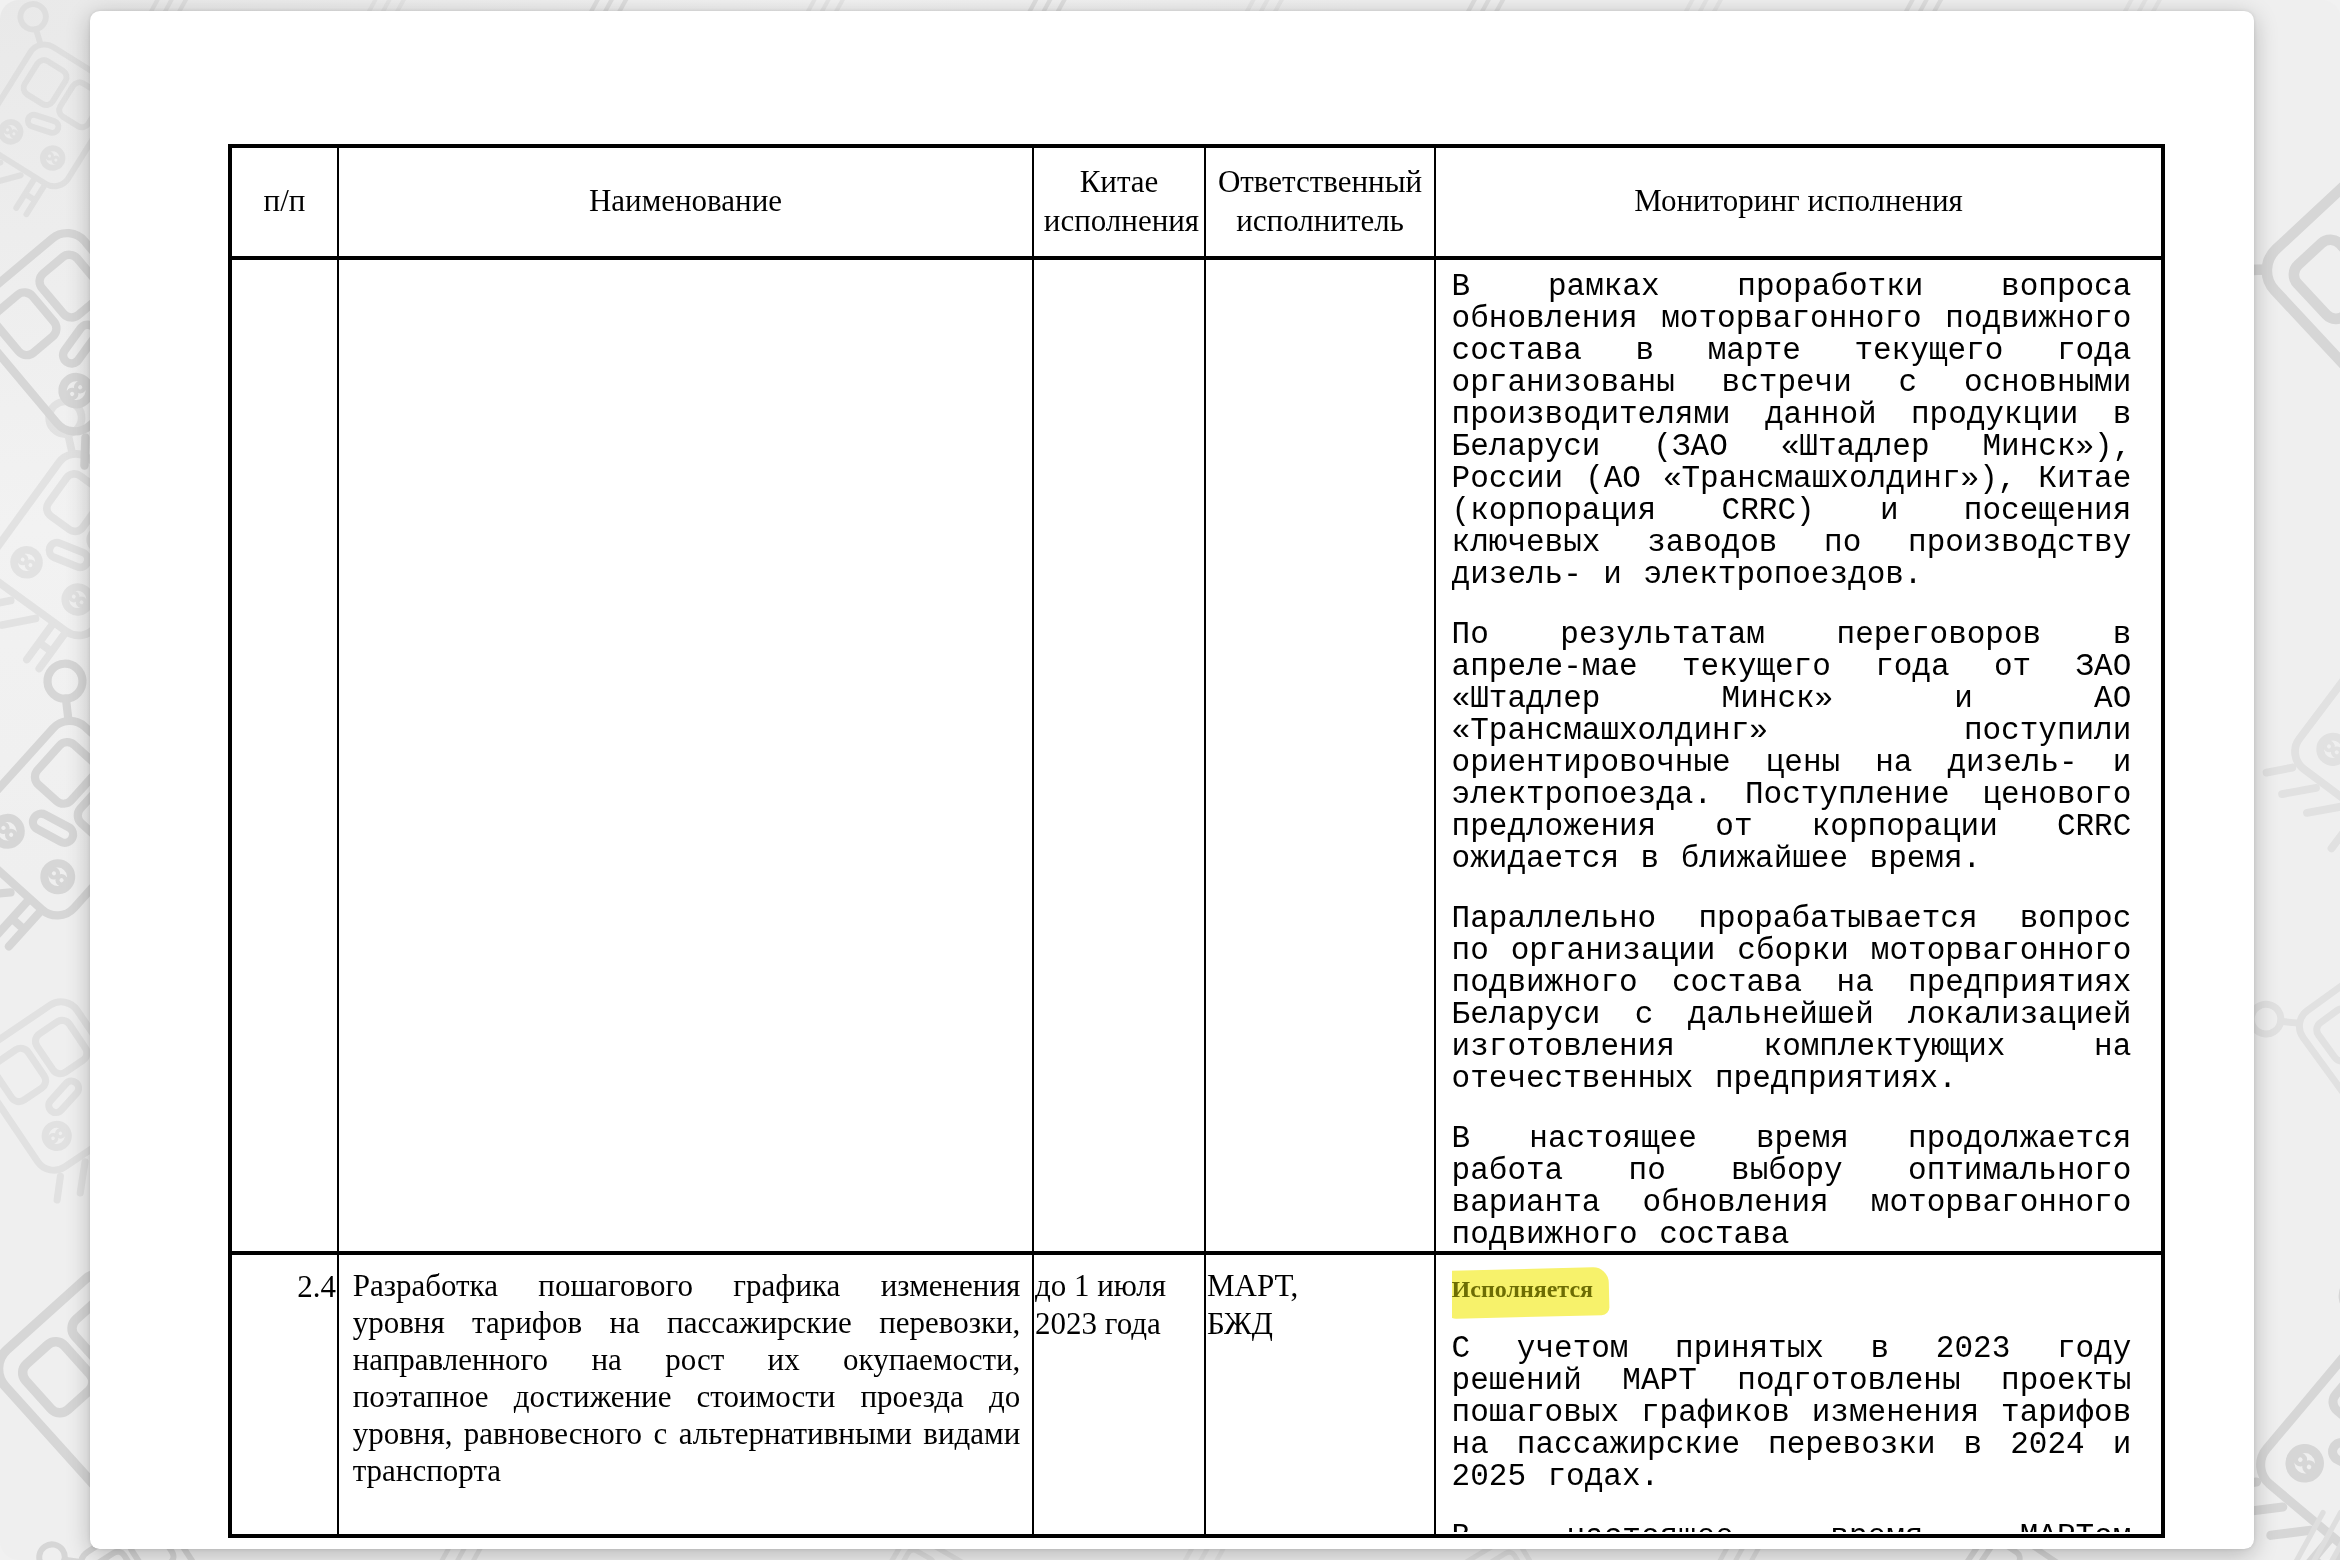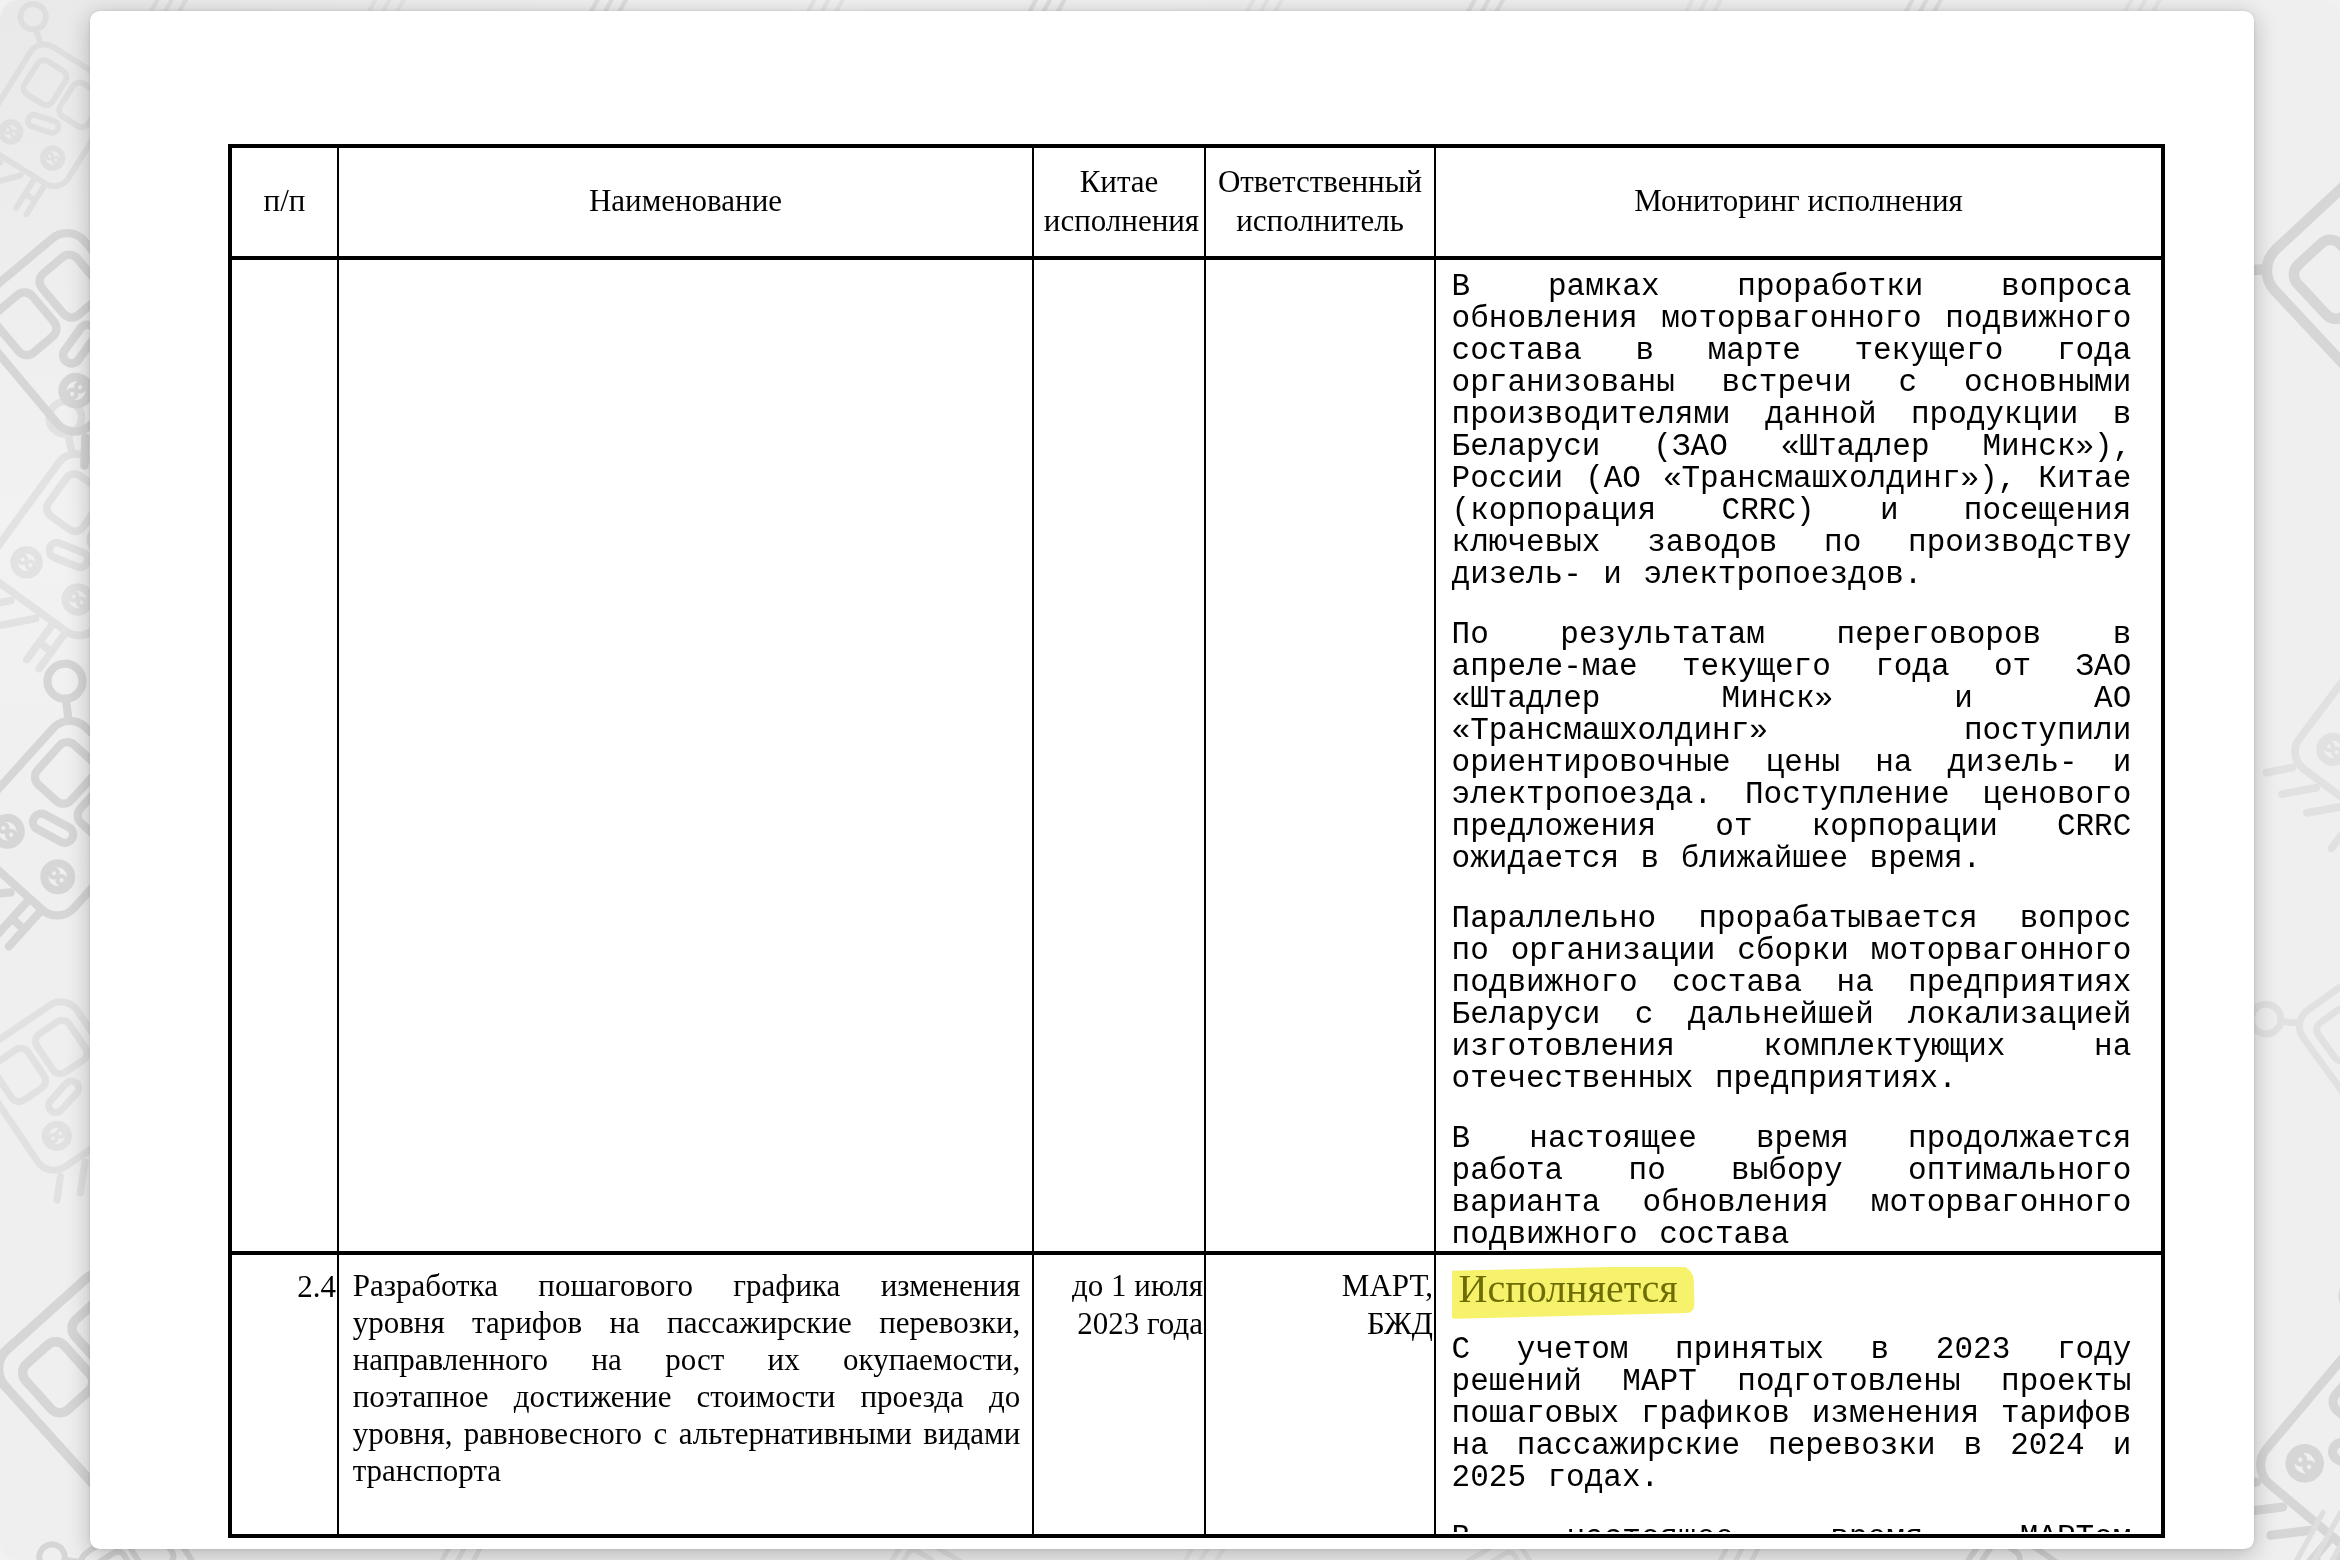--- a/index.html
+++ b/index.html
@@ -38,39 +38,38 @@
     font-weight: 400; font-size: 31px; line-height: 1.25;
     text-align: center; vertical-align: middle;
     padding: 0 9.8px;
   }
   .doc-table td { vertical-align: top; font-size: 31px; }
   tr.row-main td { border-bottom: 4.9px solid #000; height: 917px; }
   tr.row-24 td { height: 283px; }
 
   .c-num { text-align: right; padding-top: 13.7px; }
   .c-name { padding: 11.7px 11.7px 0 13.7px; text-align: justify; line-height: 37px; word-spacing: 2px; }
-  .c-center { text-align: right; padding-top: 11.7px; white-space: pre-line; line-height: 38px; }
+  .c-center { text-align: left; padding-top: 11.7px; white-space: pre-line; line-height: 38px; }
   .c-mon { padding: 11.7px 13.7px 0 15.6px; }
   .c-mon .mon-inner { overflow: hidden; }
   tr.row-24 .c-mon .mon-inner { height: 265px; }
   .c-mon p {
     margin: 0 16px 28px 0;
     text-align: justify;
     line-height: 32px;
     word-spacing: 2.9px;
     font-family: Liberation Mono, monospace;
   }
   .c-mon p.last { margin-bottom: 0; }
 
   .statuswrap { margin: 2px 0 24.4px 0; }
   .status {
     display: inline-block; position: relative; z-index: 0;
-    font-weight: 400; font-size: 40px; line-height: 39px;
+    font-weight: 700; font-size: 24px; line-height: 39px;
     color: #6d6d04;
-    padding-left: 7px;
   }
   .status::before {
     content: ""; position: absolute; z-index: -1;
     left: -7.8px; right: -15.6px; top: -1px; bottom: -7.8px;
     background: #f7f26b;
     border-radius: 5.9px 15.6px 7.8px 11.7px;
     transform: rotate(-1.4deg);
   }
 
   

